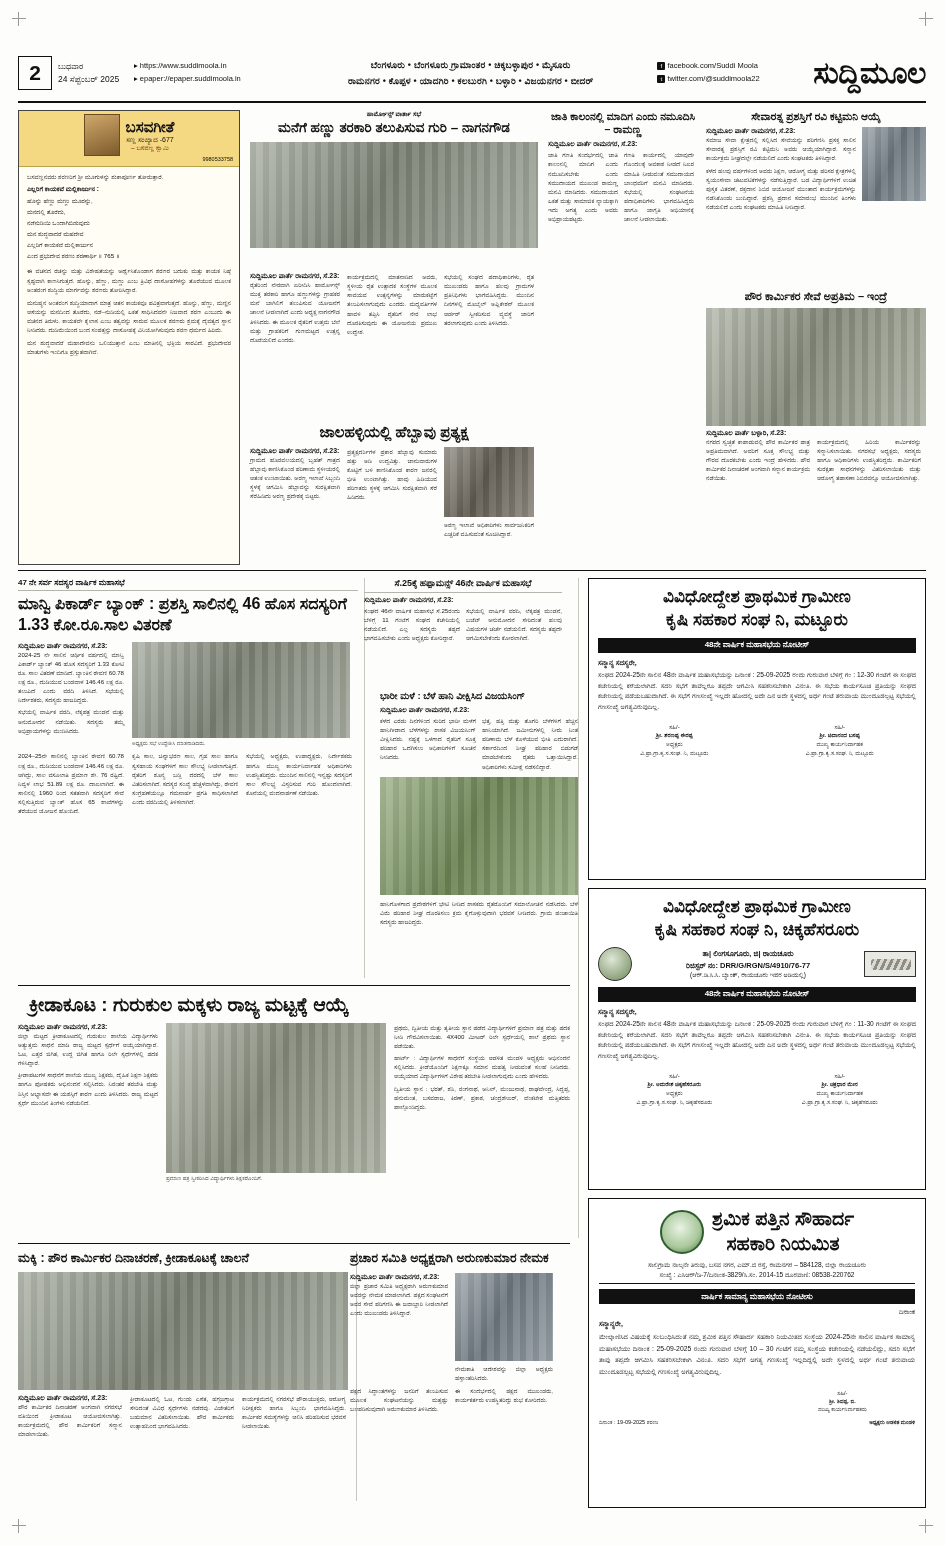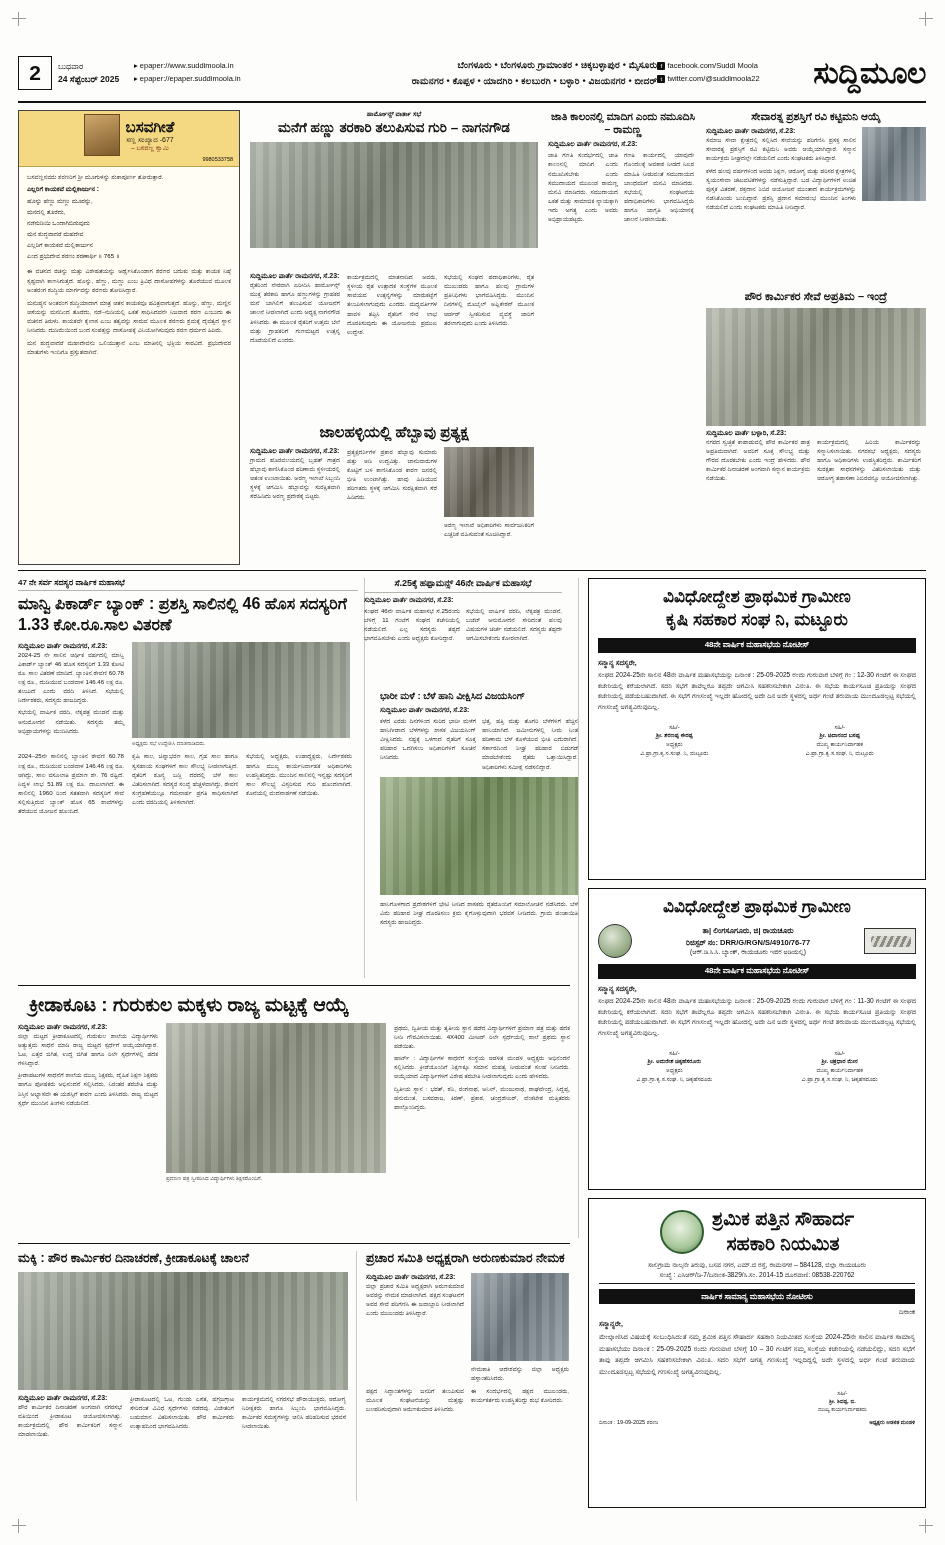--- a/index.html
+++ b/index.html
@@ -29,24 +29,24 @@
     position:absolute; left:18px; top:48px; width:908px; height:50px;
     display:flex; align-items:center;
   }
   .pagenum-box {
     width:34px; height:34px; border:1.4px solid #111; display:flex;
     align-items:center; justify-content:center; font-size:21px; font-weight:bold;
     margin-right:6px;
   }
   .dateblock { font-size:7.5px; line-height:1.45; width:74px; }
   .dateblock .day { font-size:8px; }
-  .dateblock .dt { font-weight:bold; font-size:8.5px; }
+  .dateblock .dt { font-weight:normal; font-size:8.5px; }
   .urls { font-size:7.5px; line-height:1.7; width:150px; margin-left:2px; }
   .urls div { white-space:nowrap; }
-  .editions { flex:1; font-size:9px; line-height:1.8; text-align:right; font-weight:bold; }
+  .editions { flex:1; font-size:9px; line-height:1.8; text-align:center; font-weight:bold; }
   .editions .row { letter-spacing:0.2px; }
   .social { font-size:7.5px; line-height:1.7; width:150px; }
   .social div { white-space:nowrap; }
   .brand {
     font-size:30px; font-weight:bold; letter-spacing:-0.5px;
     white-space:nowrap; padding-left:6px;
   }
   .rule-top { position:absolute; left:18px; top:101px; width:908px; height:2px; background:#111; }
 
   
@@ -110,21 +110,21 @@
   <div class="cmark" style="left:12px;top:1519px;"></div>
   <div class="cmark" style="left:919px;top:1519px;"></div>
 
   <div class="masthead">
     <div class="pagenum-box">2</div>
     <div class="dateblock">
       <div class="day">ಬುಧವಾರ</div>
       <div class="dt">24 ಸೆಪ್ಟೆಂಬರ್ 2025</div>
     </div>
     <div class="urls">
-      <div>▸&nbsp;<span>epaper://www.suddimoola.in</span></div>
+      <div>▸&nbsp;<span>https://www.suddimoola.in</span></div>
       <div>▸&nbsp;<span>epaper://epaper.suddimoola.in</span></div>
     </div>
     <div class="editions">
       <div class="row">ಬೆಂಗಳೂರು • ಬೆಂಗಳೂರು ಗ್ರಾಮಾಂತರ • ಚಿಕ್ಕಬಳ್ಳಾಪುರ • ಮೈಸೂರು</div>
       <div class="row">ರಾಮನಗರ • ಕೊಪ್ಪಳ • ಯಾದಗಿರಿ • ಕಲಬುರಗಿ • ಬಳ್ಳಾರಿ • ವಿಜಯನಗರ • ಬೀದರ್</div>
     </div>
     <div class="social">
       <div>
         <span style="display:inline-block;width:8px;height:8px;background:#111;color:#fff;border-radius:1px;text-align:center;line-height:8px;font-size:6px;">f</span>
         <span>facebook.com/Suddi Moola</span>
@@ -343,21 +343,21 @@
           <div class="body">ಕ್ರೀಡಾಕೂಟದಲ್ಲಿ ಓಟ, ಗುಂಡು ಎಸೆತ, ಹಗ್ಗಜಗ್ಗಾಟ ಸೇರಿದಂತೆ ವಿವಿಧ ಸ್ಪರ್ಧೆಗಳು ನಡೆದವು. ವಿಜೇತರಿಗೆ ಬಹುಮಾನ ವಿತರಿಸಲಾಯಿತು. ಪೌರ ಕಾರ್ಮಿಕರು ಉತ್ಸಾಹದಿಂದ ಭಾಗವಹಿಸಿದರು.</div>
         </div>
       <div style="width:104px;">
           <div class="body">ಕಾರ್ಯಕ್ರಮದಲ್ಲಿ ನಗರಸಭೆ ಪೌರಾಯುಕ್ತರು, ಆರೋಗ್ಯ ನಿರೀಕ್ಷಕರು ಹಾಗೂ ಸಿಬ್ಬಂದಿ ಭಾಗವಹಿಸಿದ್ದರು. ಕಾರ್ಮಿಕರ ಸಮಸ್ಯೆಗಳನ್ನು ಆಲಿಸಿ ಪರಿಹರಿಸುವ ಭರವಸೆ ನೀಡಲಾಯಿತು.</div>
         </div>
     </div>
   </div>
 
   <div class="vline" style="left:356px;top:1251px;height:250px;"></div>
 
-  <div class="blk" style="left:366px;top:1251px;width:204px;">
+  <div class="blk" style="left:350px;top:1251px;width:204px;">
     <div class="hl" style="font-size:12.5px;">ಪ್ರಚಾರ ಸಮಿತಿ ಅಧ್ಯಕ್ಷರಾಗಿ ಅರುಣಕುಮಾರ ನೇಮಕ</div>
     <div style="display:flex;gap:7px;margin-top:6px;">
       <div style="width:98px;">
         <div class="byline"><span>ಸುದ್ದಿಮೂಲ ವಾರ್ತೆ</span> <span>ರಾಮನಗರ, ಸೆ.23:</span></div>
         <div class="body">ಜಿಲ್ಲಾ ಪ್ರಚಾರ ಸಮಿತಿ ಅಧ್ಯಕ್ಷರಾಗಿ ಅರುಣಕುಮಾರ ಅವರನ್ನು ನೇಮಕ ಮಾಡಲಾಗಿದೆ. ಪಕ್ಷದ ಸಂಘಟನೆಗೆ ಅವರ ಸೇವೆ ಪರಿಗಣಿಸಿ ಈ ಜವಾಬ್ದಾರಿ ನೀಡಲಾಗಿದೆ ಎಂದು ಮುಖಂಡರು ತಿಳಿಸಿದ್ದಾರೆ.</div>
       </div>
       <div style="width:98px;">
         <div class="photo" style="width:98px;height:88px;background:#7f8b93;"></div>
         <div class="body" style="margin-top:3px;">ನೇಮಕಾತಿ ಆದೇಶವನ್ನು ಜಿಲ್ಲಾ ಅಧ್ಯಕ್ಷರು ಹಸ್ತಾಂತರಿಸಿದರು.</div>
       </div>
@@ -389,20 +389,21 @@
         <div>ಸಹಿ/-</div>
         <div style="font-weight:bold;">ಶ್ರೀ. ಚಿದಾನಂದ ಬಸಪ್ಪ</div>
         <div>ಮುಖ್ಯ ಕಾರ್ಯನಿರ್ವಾಹಕ</div>
         <div>ವಿ.ಪ್ರಾ.ಗ್ರಾ.ಕೃ.ಸ.ಸಂಘ. ನಿ, ಮಟ್ಟೂರು</div>
       </div>
     </div>
   </div>
 
   <div class="blk ad" style="left:588px;top:888px;width:338px;height:302px;padding:7px 9px;">
     <div class="ad-title" style="font-size:17px;line-height:1.35;">ವಿವಿಧೋದ್ದೇಶ ಪ್ರಾಥಮಿಕ ಗ್ರಾಮೀಣ</div>
+    <div class="ad-title" style="font-size:17px;line-height:1.35;">ಕೃಷಿ ಸಹಕಾರ ಸಂಘ ನಿ, ಚಿಕ್ಕಹೆಸರೂರು</div>
     <div style="display:flex;align-items:center;justify-content:space-between;margin-top:5px;">
       <div class="emblem"></div>
       <div style="text-align:center;flex:1;">
         <div style="font-size:7.5px;font-weight:bold;">ತಾ| ಲಿಂಗಸೂಗೂರು, ಜಿ| ರಾಯಚೂರು</div>
         <div style="font-size:7.5px;font-weight:bold;margin-top:2px;">ರಿಜಿಸ್ಟರ್ ನಂ: DRR/G/RGN/S/4910/76-77</div>
         <div style="font-size:6.5px;">(ಆರ್.ಡಿ.ಸಿ.ಸಿ. ಬ್ಯಾಂಕ್, ರಾಯಚೂರು ಇವರ ಅಡಿಯಲ್ಲಿ)</div>
       </div>
       <div class="hand-ico"></div>
     </div>
     <div class="ad-bar" style="margin-top:6px;">48ನೇ ವಾರ್ಷಿಕ ಮಹಾಸಭೆಯ ನೋಟೀಸ್</div>

